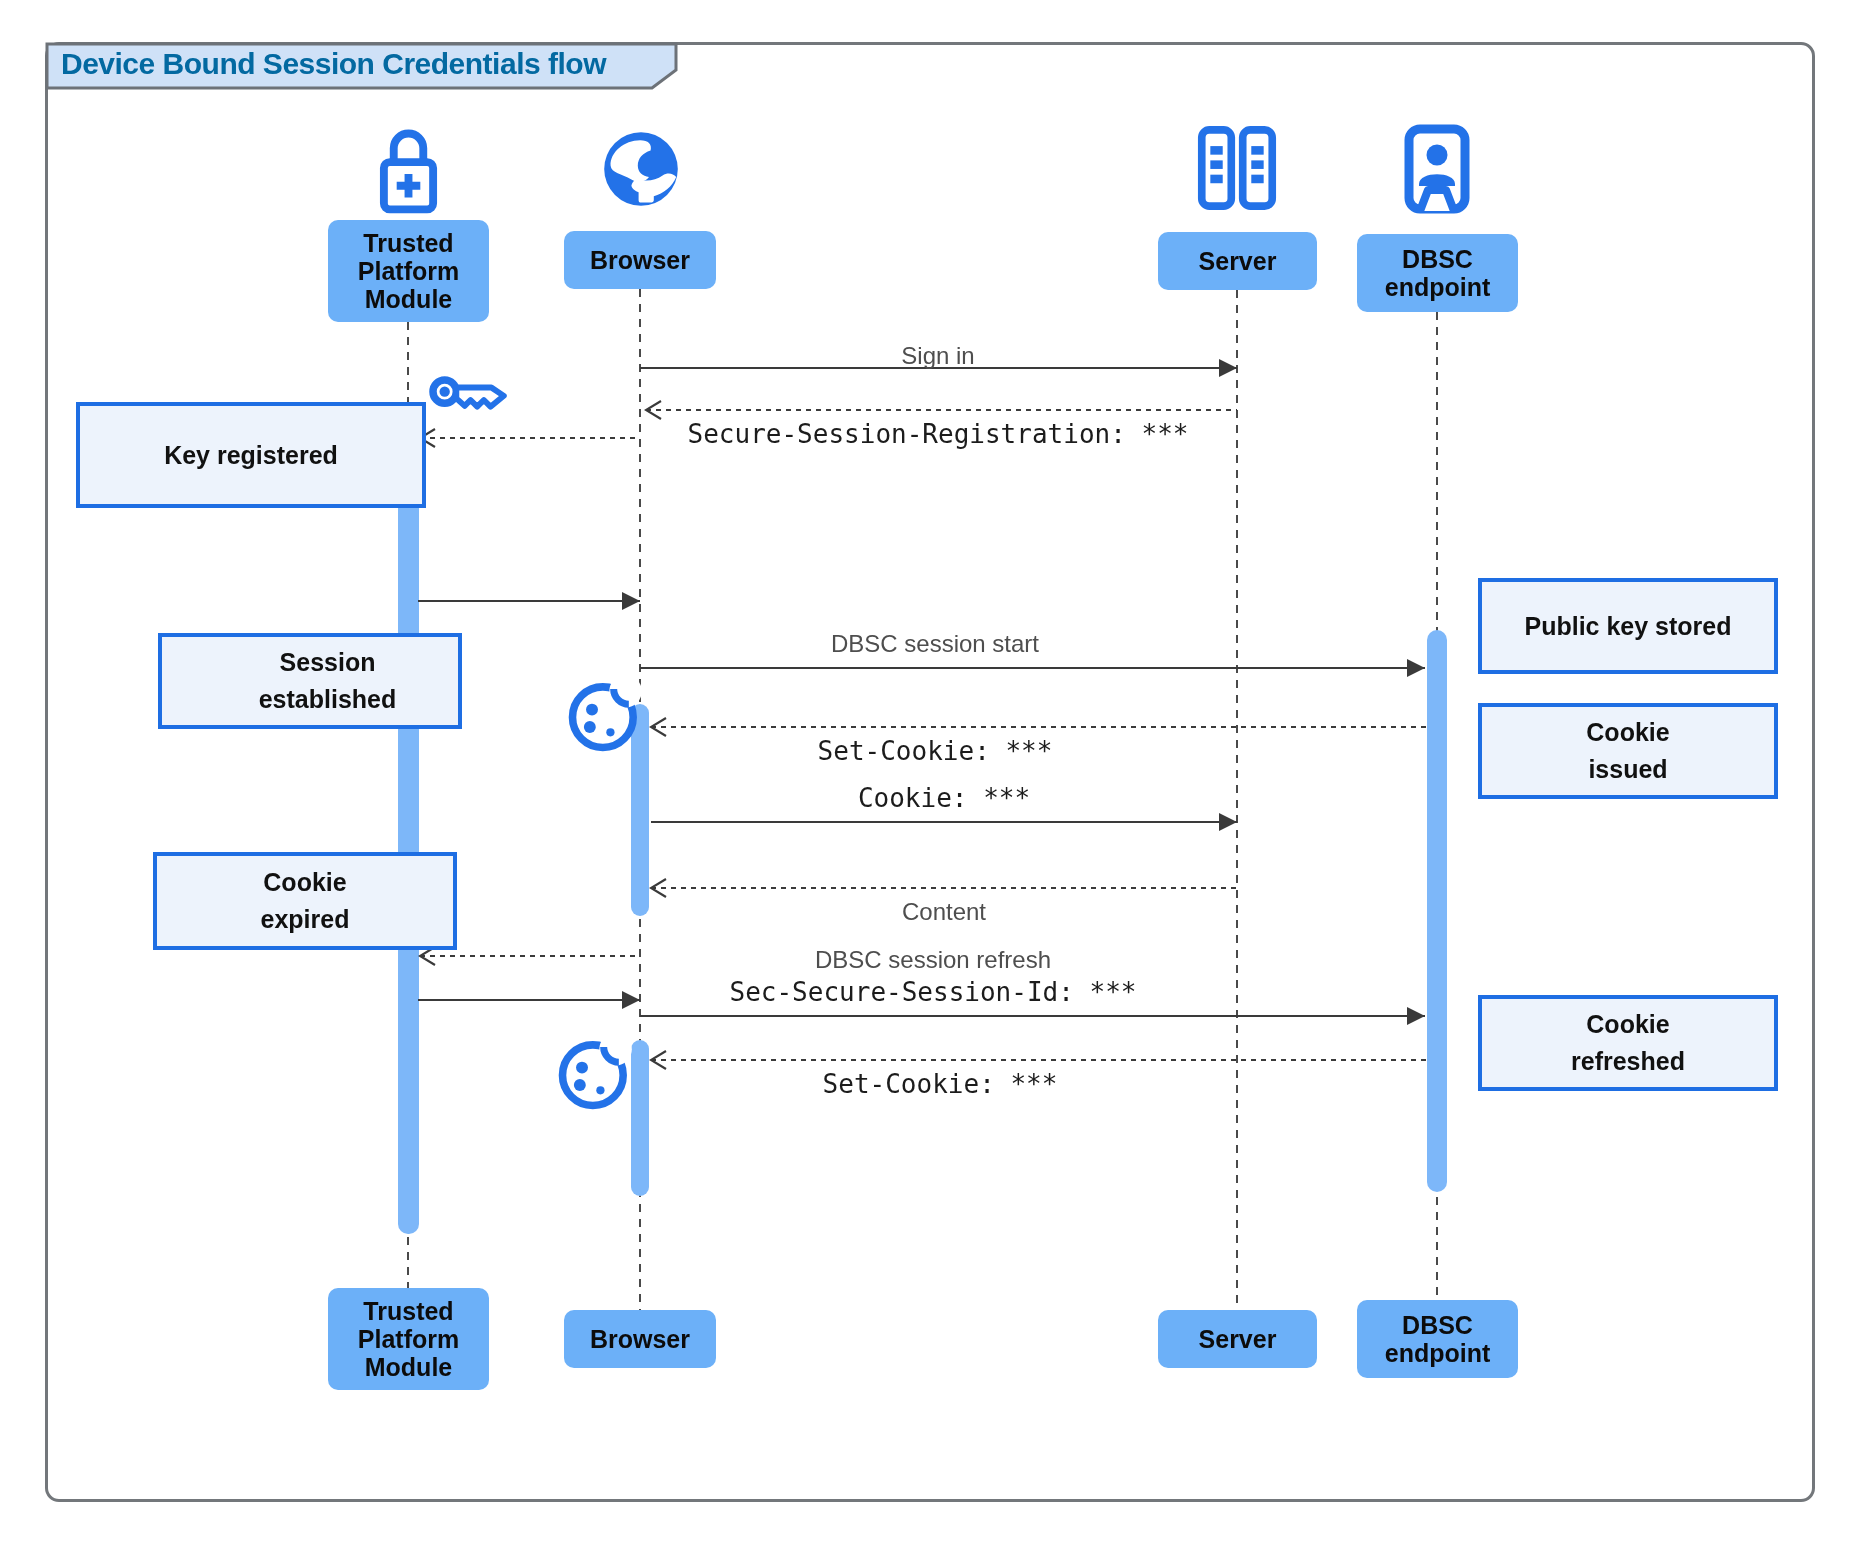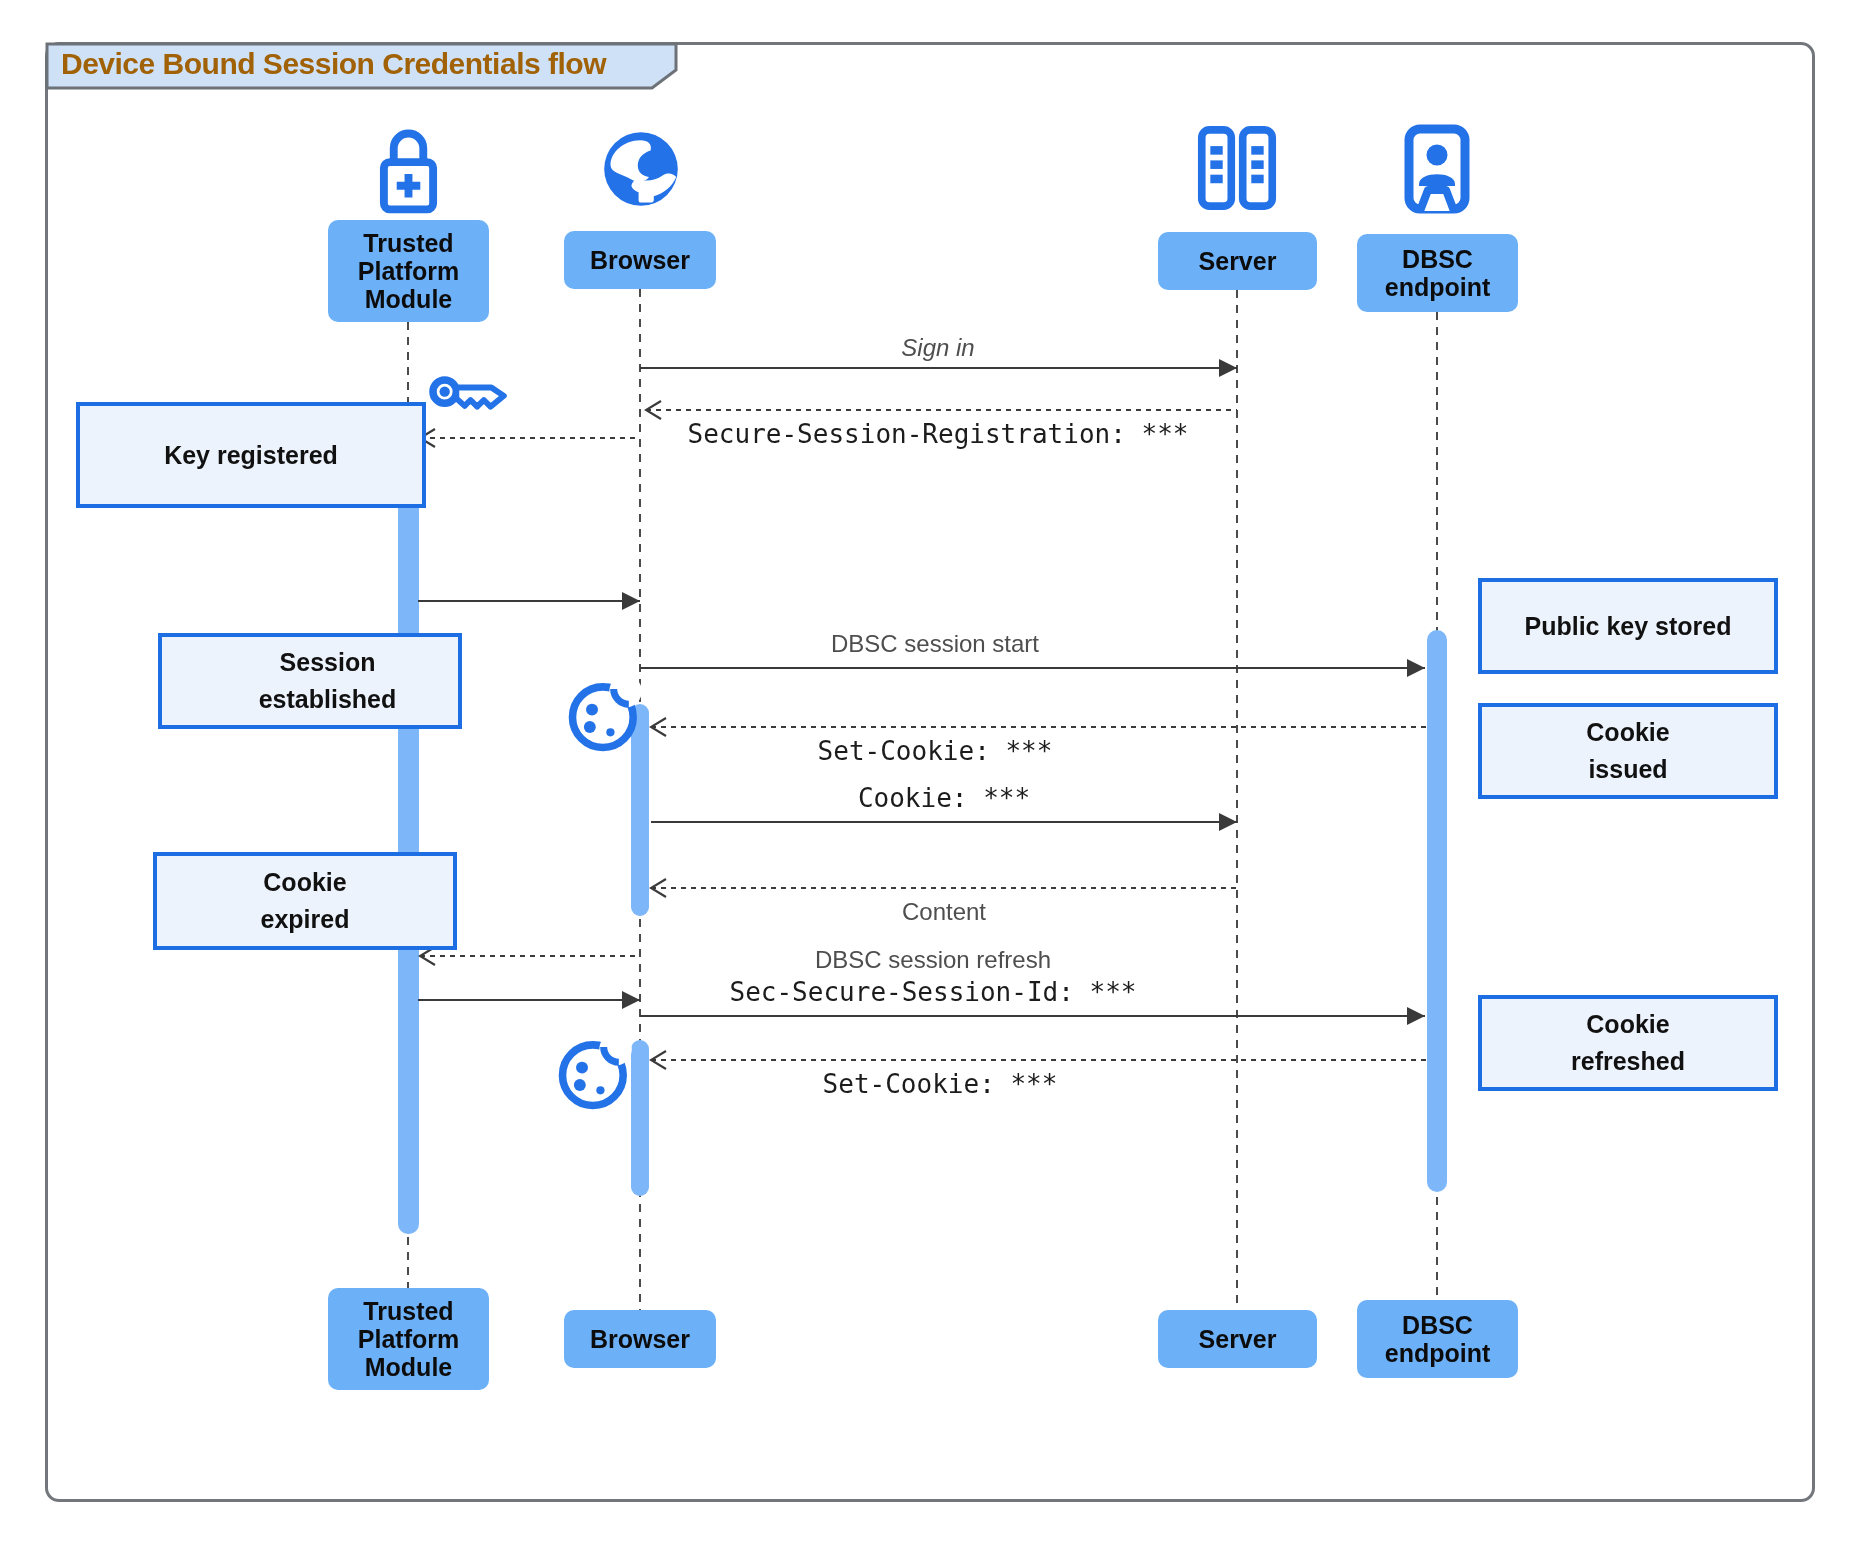--- a/index.html
+++ b/index.html
@@ -3,21 +3,21 @@
 <meta charset="utf-8">
 <style>
   html,body{margin:0;padding:0;background:#ffffff;}
   .stage{position:relative;width:1859px;height:1546px;background:#fff;
          font-family:"Liberation Sans",sans-serif;overflow:hidden;}
   .abs{position:absolute;box-sizing:border-box;}
   .frame{border:3px solid var(--frame-border,#73777b);border-radius:14px;z-index:0;}
   .title-tab{z-index:6;}
   .title-tab svg{position:absolute;left:0;top:0;width:100%;height:100%;}
   .title-text{position:absolute;left:16px;top:0;height:44px;display:flex;align-items:center;
-              font-size:30px;font-weight:800;letter-spacing:-0.5px;color:#a16207;white-space:nowrap;}
+              font-size:30px;font-weight:800;letter-spacing:-0.5px;color:#0369a1;white-space:nowrap;}
   .lifeline{z-index:1;background:repeating-linear-gradient(180deg,#4a4a4a 0 8px,transparent 8px 15px);}
   .activation{z-index:2;background:var(--activation-fill,#7db7f9);border-radius:10px;}
   .actor-box{z-index:5;background:var(--actor-fill,#6cb0f8);border-radius:10px;
              display:flex;flex-direction:column;align-items:center;justify-content:center;
              font-weight:700;font-size:25px;line-height:28px;color:#0c0c0c;text-align:center;}
   .icon{z-index:5;color:var(--icon-blue,#2372e8);}
   .icon svg{width:100%;height:100%;display:block;}
   .note{z-index:4;background:var(--note-fill,#edf3fc);border:4px solid var(--note-border,#1e6ee3);
         display:flex;flex-direction:column;align-items:center;justify-content:center;
         font-weight:700;font-size:25px;line-height:37px;color:#111;text-align:center;}
@@ -110,21 +110,21 @@
     <div class="abs actor-box" style="left: 1357px; top: 1300px; width: 161px; height: 78px;">
       <div class="">DBSC</div>
       <div class="">endpoint</div>
     </div>
     <div class="abs activation" style="left: 398px; top: 410px; width: 21px; height: 824px;"></div>
     <div class="abs activation" style="left: 631px; top: 704px; width: 18px; height: 212px;"></div>
     <div class="abs activation" style="left: 631px; top: 1040px; width: 18px; height: 156px;"></div>
     <div class="abs activation" style="left: 1427px; top: 630px; width: 20px; height: 562px;"></div>
     <div class="abs msg-line solid" style="left: 640px; top: 367px; width: 597px; height: 2px;"></div>
     <div class="abs head-solid right" style="left: 1219px; top: 359px; width: 0px; height: 0px;"></div>
-    <div class="abs msg-label" style="left: 618px; top: 332px; width: 640px; font-style: italic;">
+    <div class="abs msg-label" style="left: 618px; top: 340px; width: 640px;">
       <div class="lab-sans">Sign in</div>
     </div>
     <div class="abs msg-line dashed" style="left: 646px; top: 409px; width: 591px; height: 2px;"></div>
     <div class="abs head-open" style="left: 644px; top: 399px; width: 20px; height: 22px;">
       <svg viewBox="0 0 20 22">
         <polyline points="17,2 2,11 17,20" fill="none" stroke="#3a3a3a" stroke-width="2.2"></polyline>
       </svg>
     </div>
     <div class="abs msg-label" style="left: 618px; top: 418px; width: 640px;">
       <div class="lab-mono">Secure-Session-Registration: ***</div>

